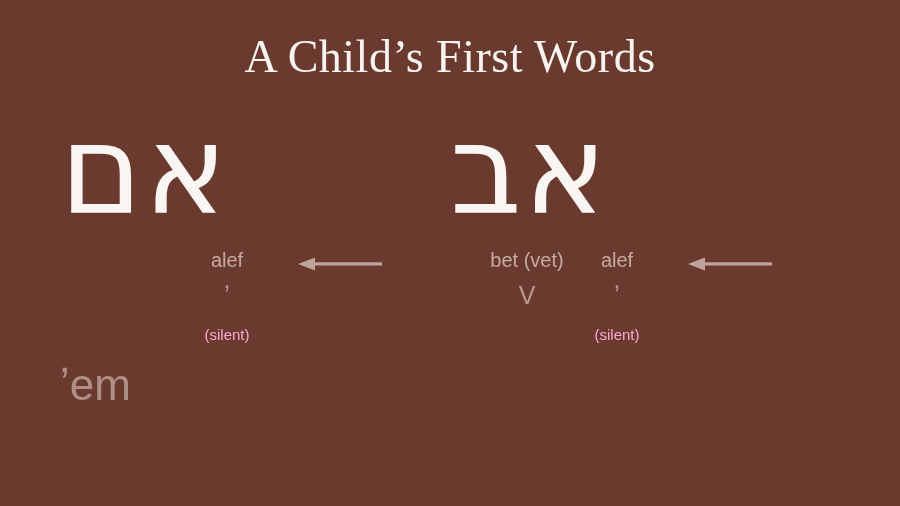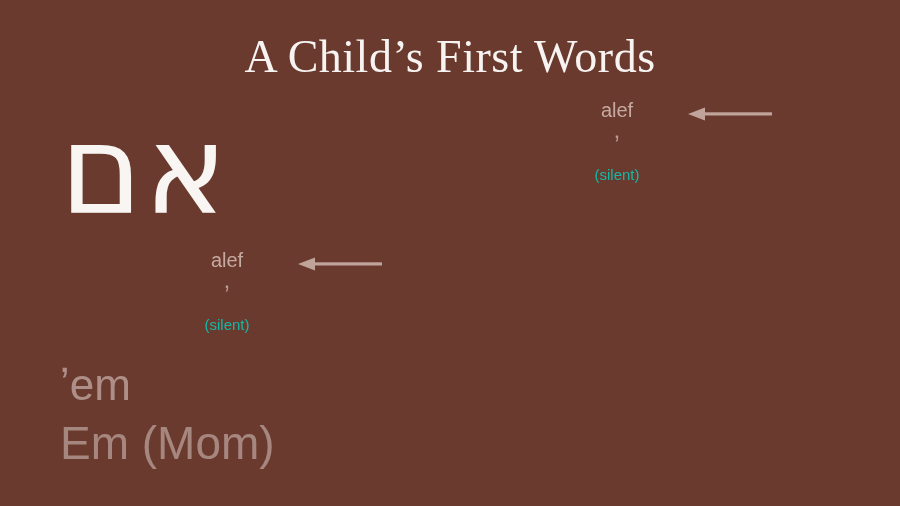--- a/index.html
+++ b/index.html
@@ -89,23 +89,23 @@
     white-space: nowrap;
   }
   .letter-sound {
     font-size: 25px;
     color: #B89A92;
     line-height: 1.35;
     margin-top: 6px;
   }
   .letter-note {
     font-size: 15px;
-    color: #14b8a6;
+    color: #f9a8d4;
     line-height: 1.2;
-    margin-top: 3px;
+    margin-top: 13px;
   }
 
   
   .arrow {
     position: absolute;
     left: 238px;
     top: 9px;
     width: 84px;
     height: 14px;
   }
@@ -150,29 +150,34 @@
 
         <svg class="arrow" viewBox="0 0 84 14">
           <path d="M0 7 L17 0.5 L17 13.5 Z" fill="#C0A49B"></path>
           <rect x="16" y="5.3" width="68" height="3.2" fill="#C0A49B"></rect>
         </svg>
 
       </div>
 
       <div class="translit">ʼem</div>
 
-      <div class="gloss">Em (Mom)</div>
 
     </div>
 
     <div class="word-col">
 
+      <div class="hebrew">אב</div>
 
       <div class="annot">
 
+        <div class="annot-cell cell-second">
+          <div class="letter-name">bet (vet)</div>
+          <div class="letter-sound">V</div>
+          <div class="letter-note"></div>
+        </div>
 
         <div class="annot-cell cell-first">
           <div class="letter-name">alef</div>
           <div class="letter-sound">ʼ</div>
           <div class="letter-note">(silent)</div>
         </div>
 
         <svg class="arrow" viewBox="0 0 84 14">
           <path d="M0 7 L17 0.5 L17 13.5 Z" fill="#C0A49B"></path>
           <rect x="16" y="5.3" width="68" height="3.2" fill="#C0A49B"></rect>

